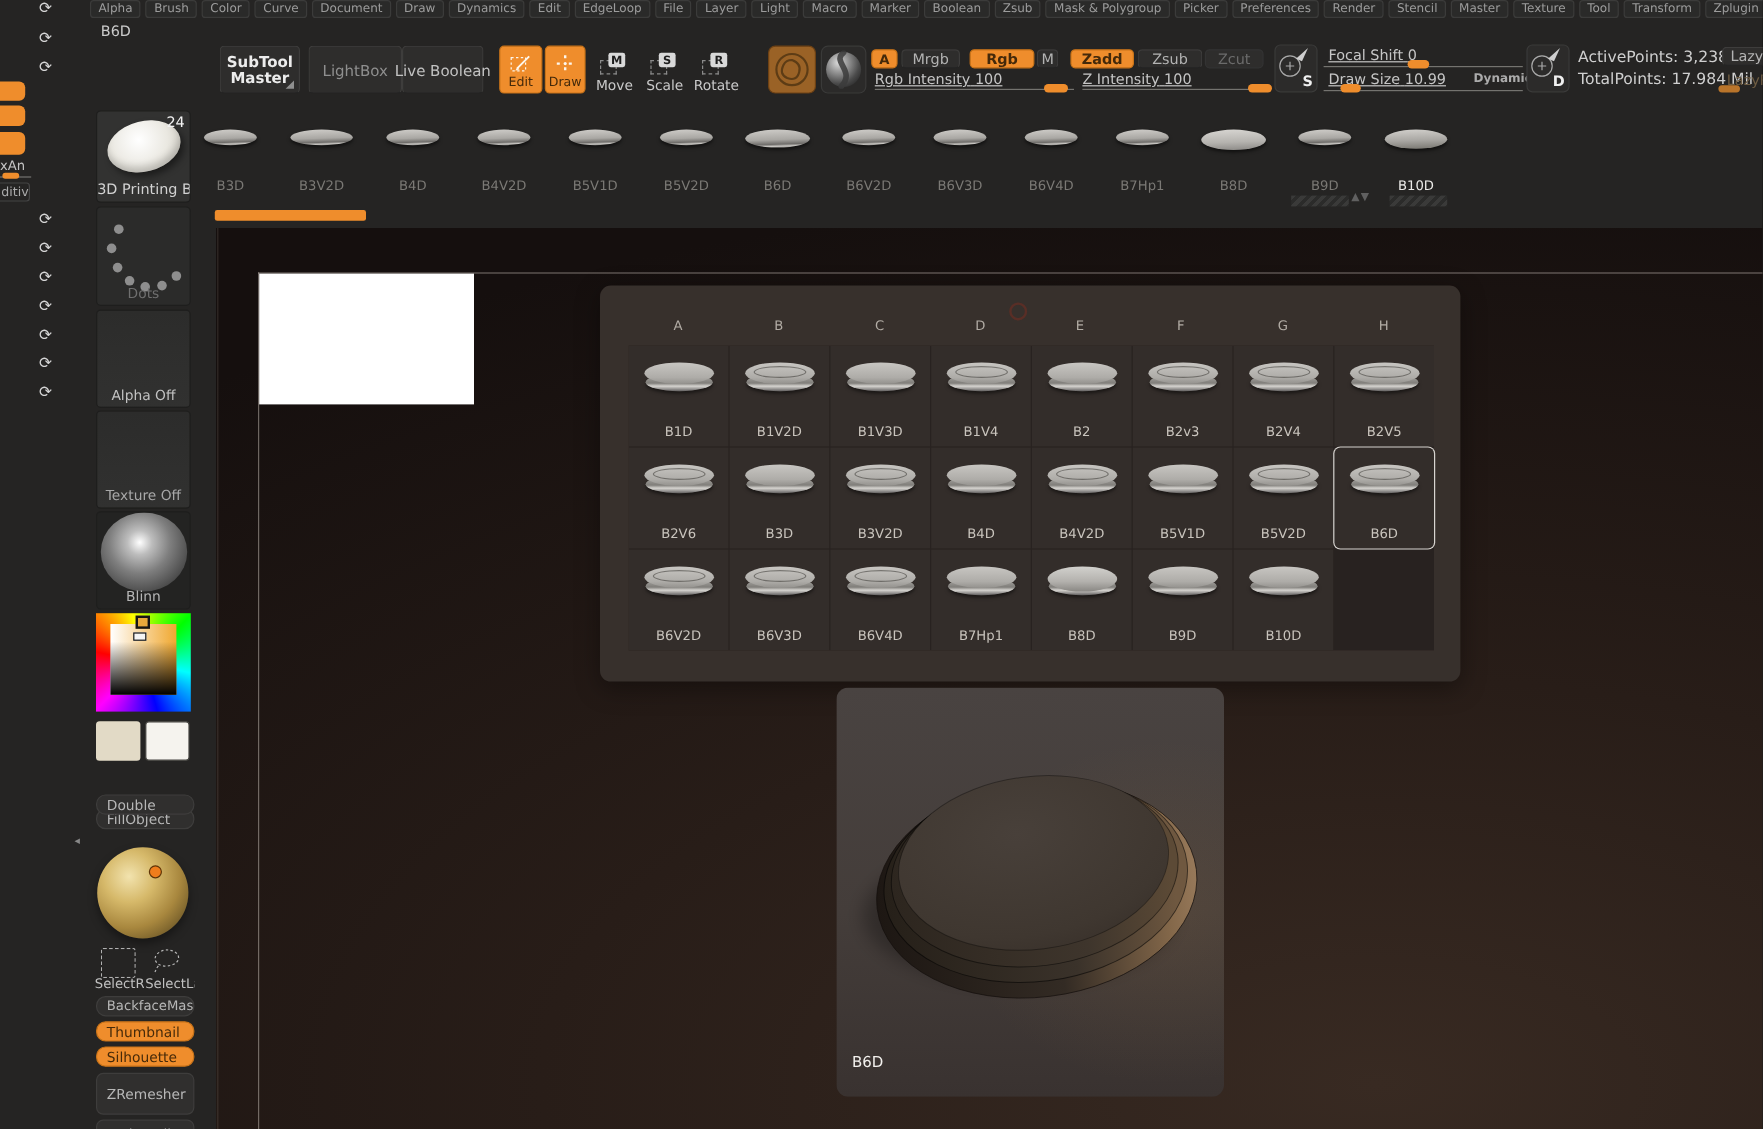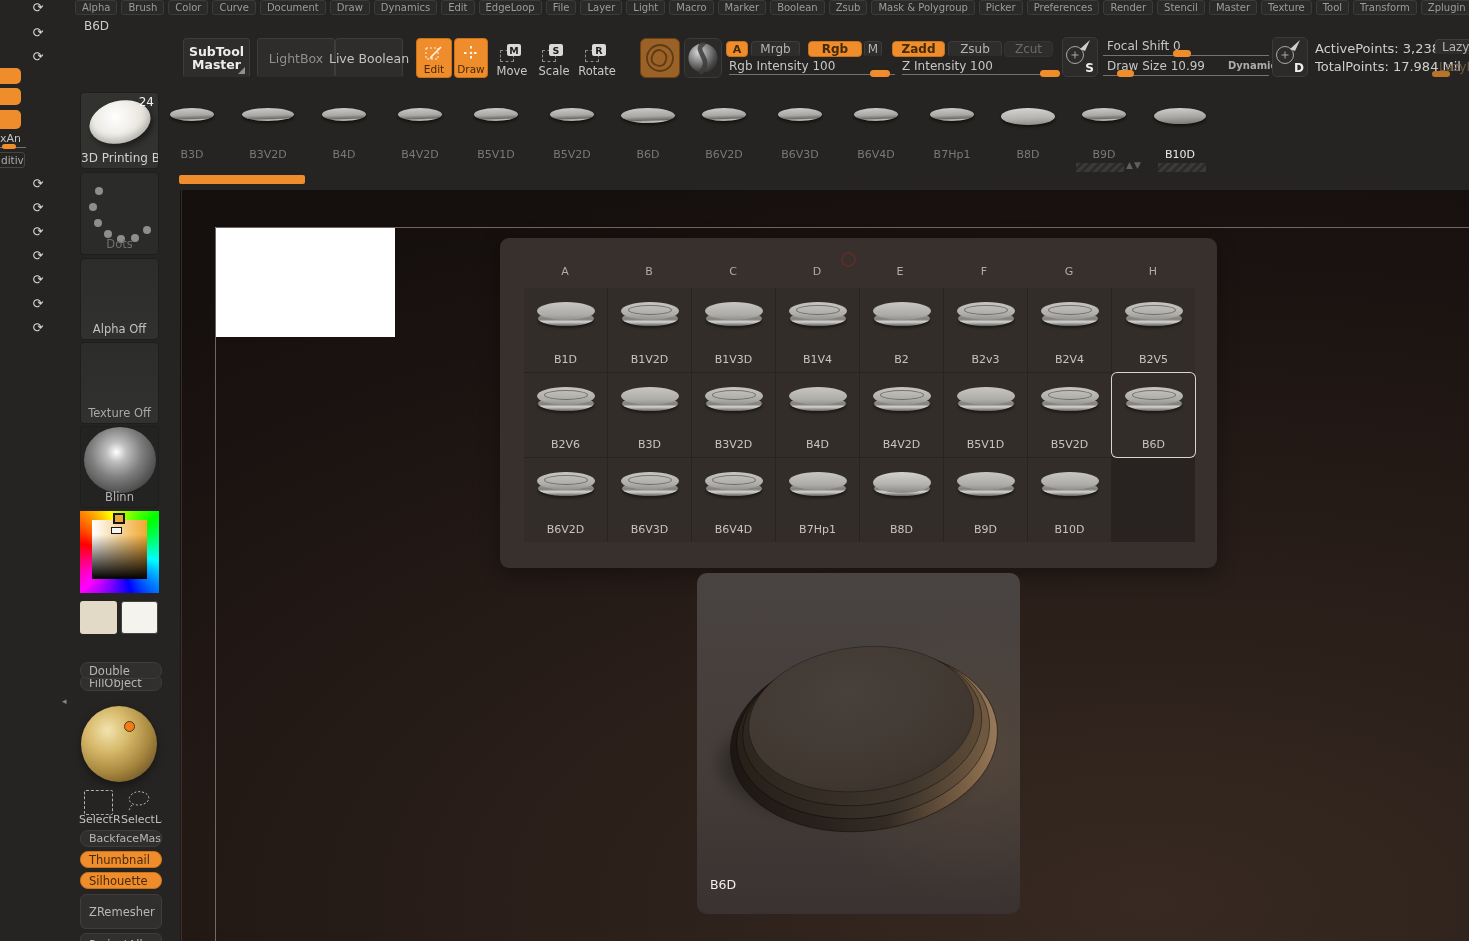--- a/index.html
+++ b/index.html
@@ -10,21 +10,21 @@
   
   .menubar{position:absolute;left:75px;top:0;right:0;height:15px;display:flex;gap:4px;align-items:flex-start;}
   .mchip{height:13px;padding:0 6px;font-size:10px;color:#9c9c9c;background:#2a2a29;
          border:1px solid #3b3b3a;border-radius:3px;display:flex;align-items:center;white-space:nowrap;}
   
   .btn{position:absolute;background:#2e2d2c;border:1px solid #3e3d3c;border-bottom-color:#242424;
        border-radius:4px;color:#b3b3b3;display:flex;align-items:center;justify-content:center;
        font-size:12px;box-sizing:border-box;white-space:nowrap;}
   .btn.orange{background:#ef8d2c;border-color:#c97318;color:#44290a;font-weight:bold;}
   .btn.dim{color:#6b6b6b;}
-  .slabel{position:absolute;font-size:12px;color:#c6c6c6;white-space:nowrap;}
+  .slabel{position:absolute;font-size:12px;color:#c6c6c6;white-space:nowrap;text-decoration:underline;}
   .sline{position:absolute;height:1px;background:#8f8d8a;opacity:.75;}
   .shandle{position:absolute;background:#ef8d2c;border-radius:4px;}
   .ref{position:absolute;width:14px;height:14px;font-size:13px;line-height:14px;color:#d6d6d6;text-align:center;}
   
   .mkey{position:absolute;width:18px;height:16px;}
   .mkey .ghost{position:absolute;left:-3px;bottom:-2px;width:12px;height:10px;border:1px dashed #8a8a8a;}
   .mkey .key{position:absolute;right:0;top:0;width:14px;height:12px;background:#d9d9d9;border-radius:2px;
              color:#1d1d1d;font-size:9.5px;font-weight:bold;display:flex;align-items:center;justify-content:center;}
   .klabel{position:absolute;font-size:11.5px;color:#c9c9c9;}
   .strokebtn{position:absolute;width:36px;height:40px;background:#2c2b2a;border:1px solid #3a3a39;

